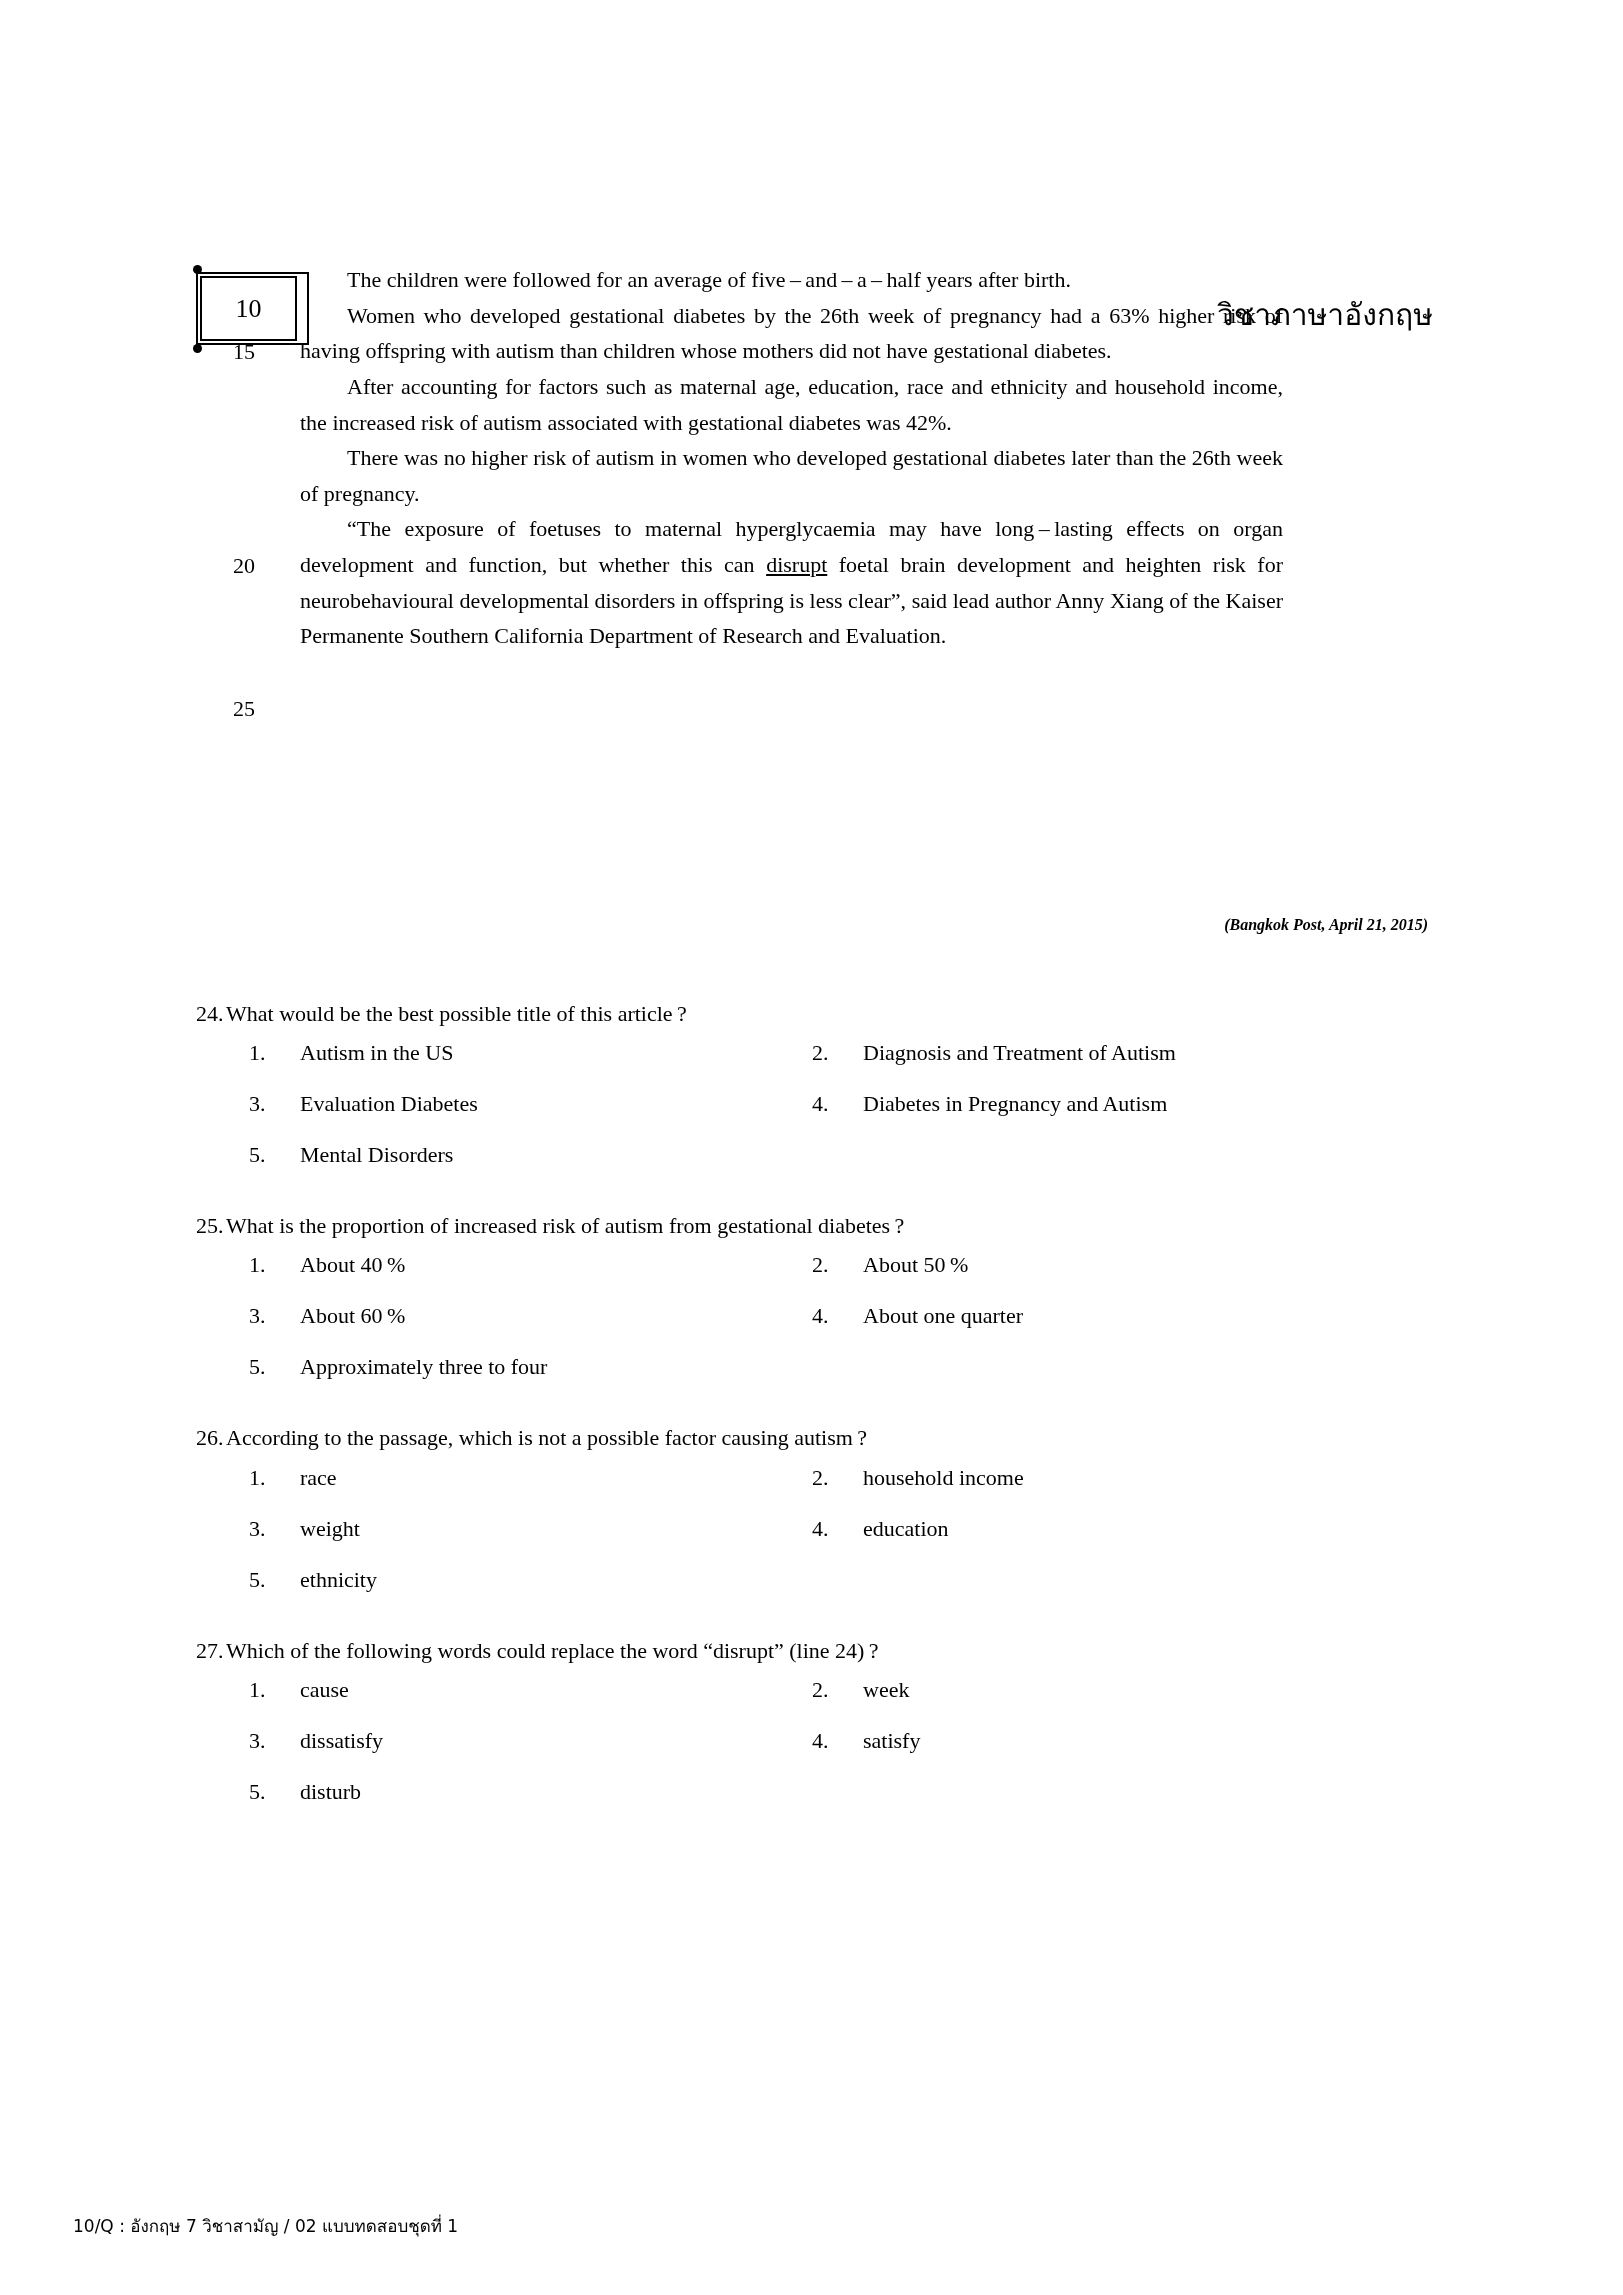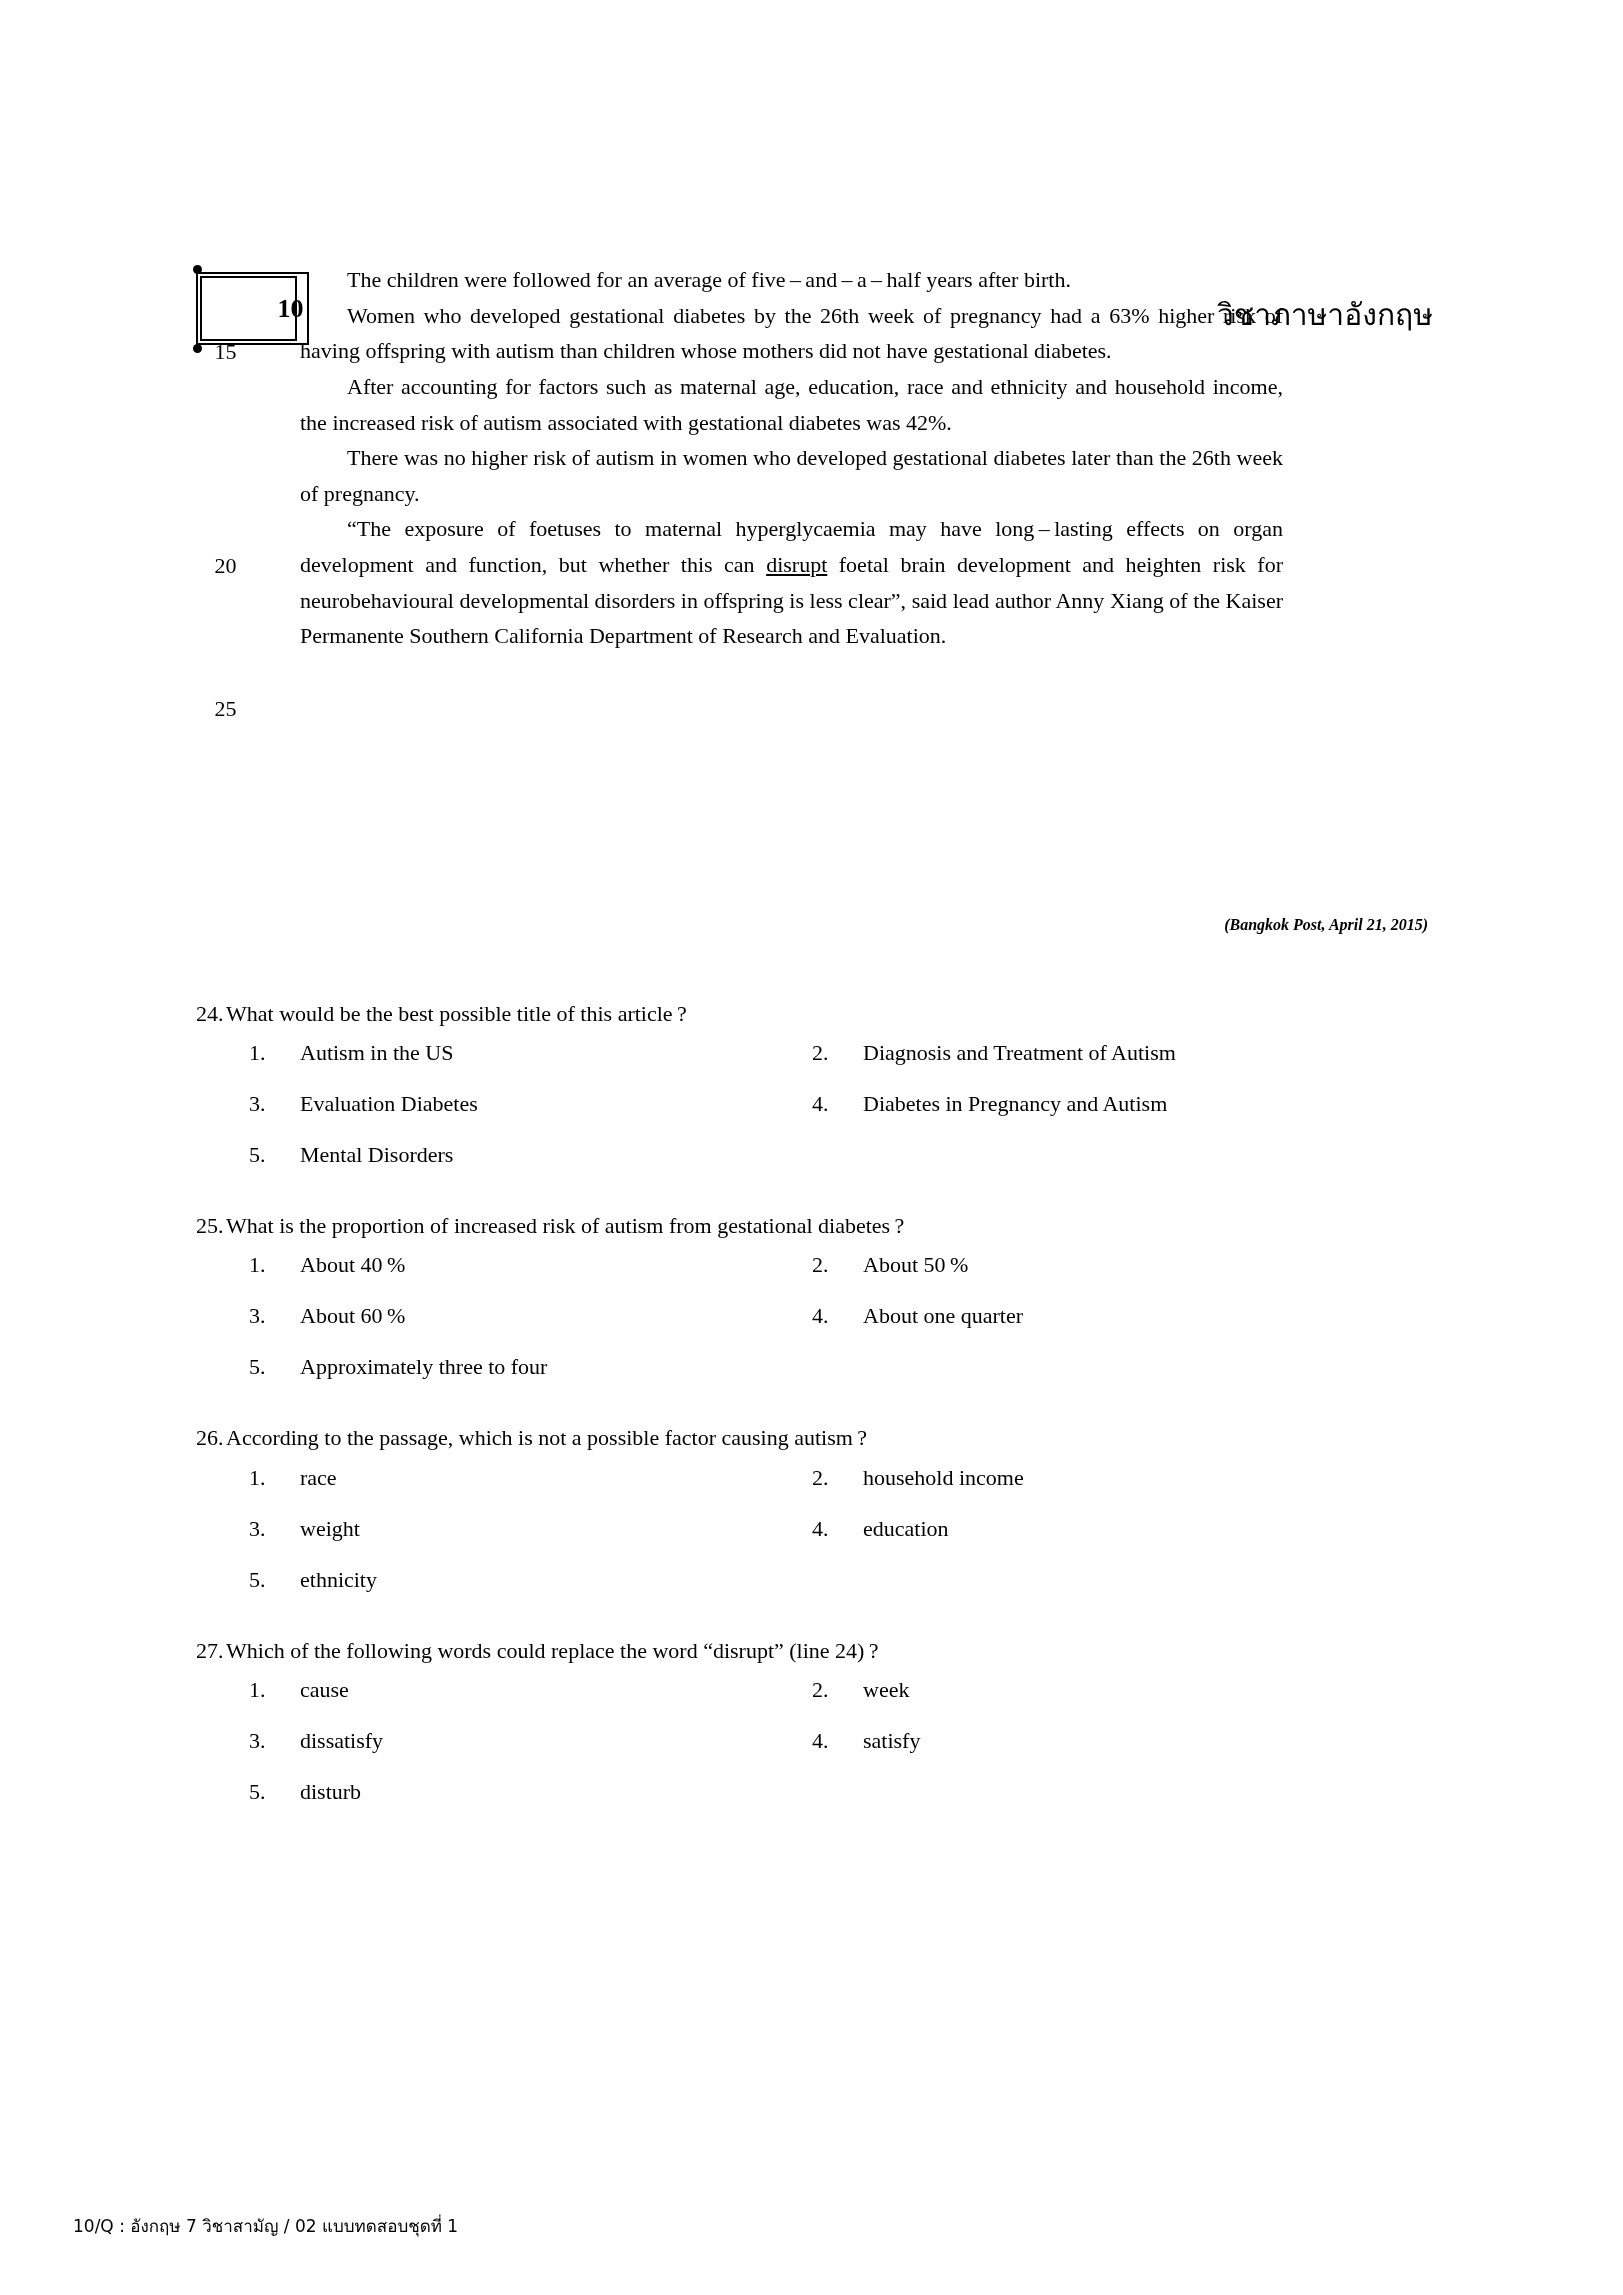--- a/index.html
+++ b/index.html
@@ -51,24 +51,23 @@
     background: #fff;
   }
   .page-number-box .num {
     position: absolute;
     left: 3.9px;
     top: 3.9px;
     width: 97px;
     height: 65px;
     line-height: 65px;
     text-align: center;
-    font-weight: bold;
+    font-weight: normal;
     font-size: 26px;
     font-family: "Liberation Serif", serif;
-    margin-left: 42px;
   }
   .dot {
     position: absolute;
     width: 9.2px;
     height: 9.2px;
     background: #000;
     border-radius: 50%;
   }
   .dot.top { left: 193px; top: 134px; }
   .dot.bottom { left: 193px; top: 213px; }
@@ -106,21 +105,21 @@
     left: 196px;
     top: 262px;
     width: 59px;
     font-size: 22px;
     line-height: 1.62;
   }
   .line-numbers div {
     position: absolute;
     left: 0;
     width: 59px;
-    text-align: center;
+    text-align: right;
   }
 
   .source {
     position: absolute;
     right: 195px;
     top: 916px;
     font-size: 16px;
     font-weight: bold;
     font-style: italic;
     font-family: "Liberation Serif", serif;

